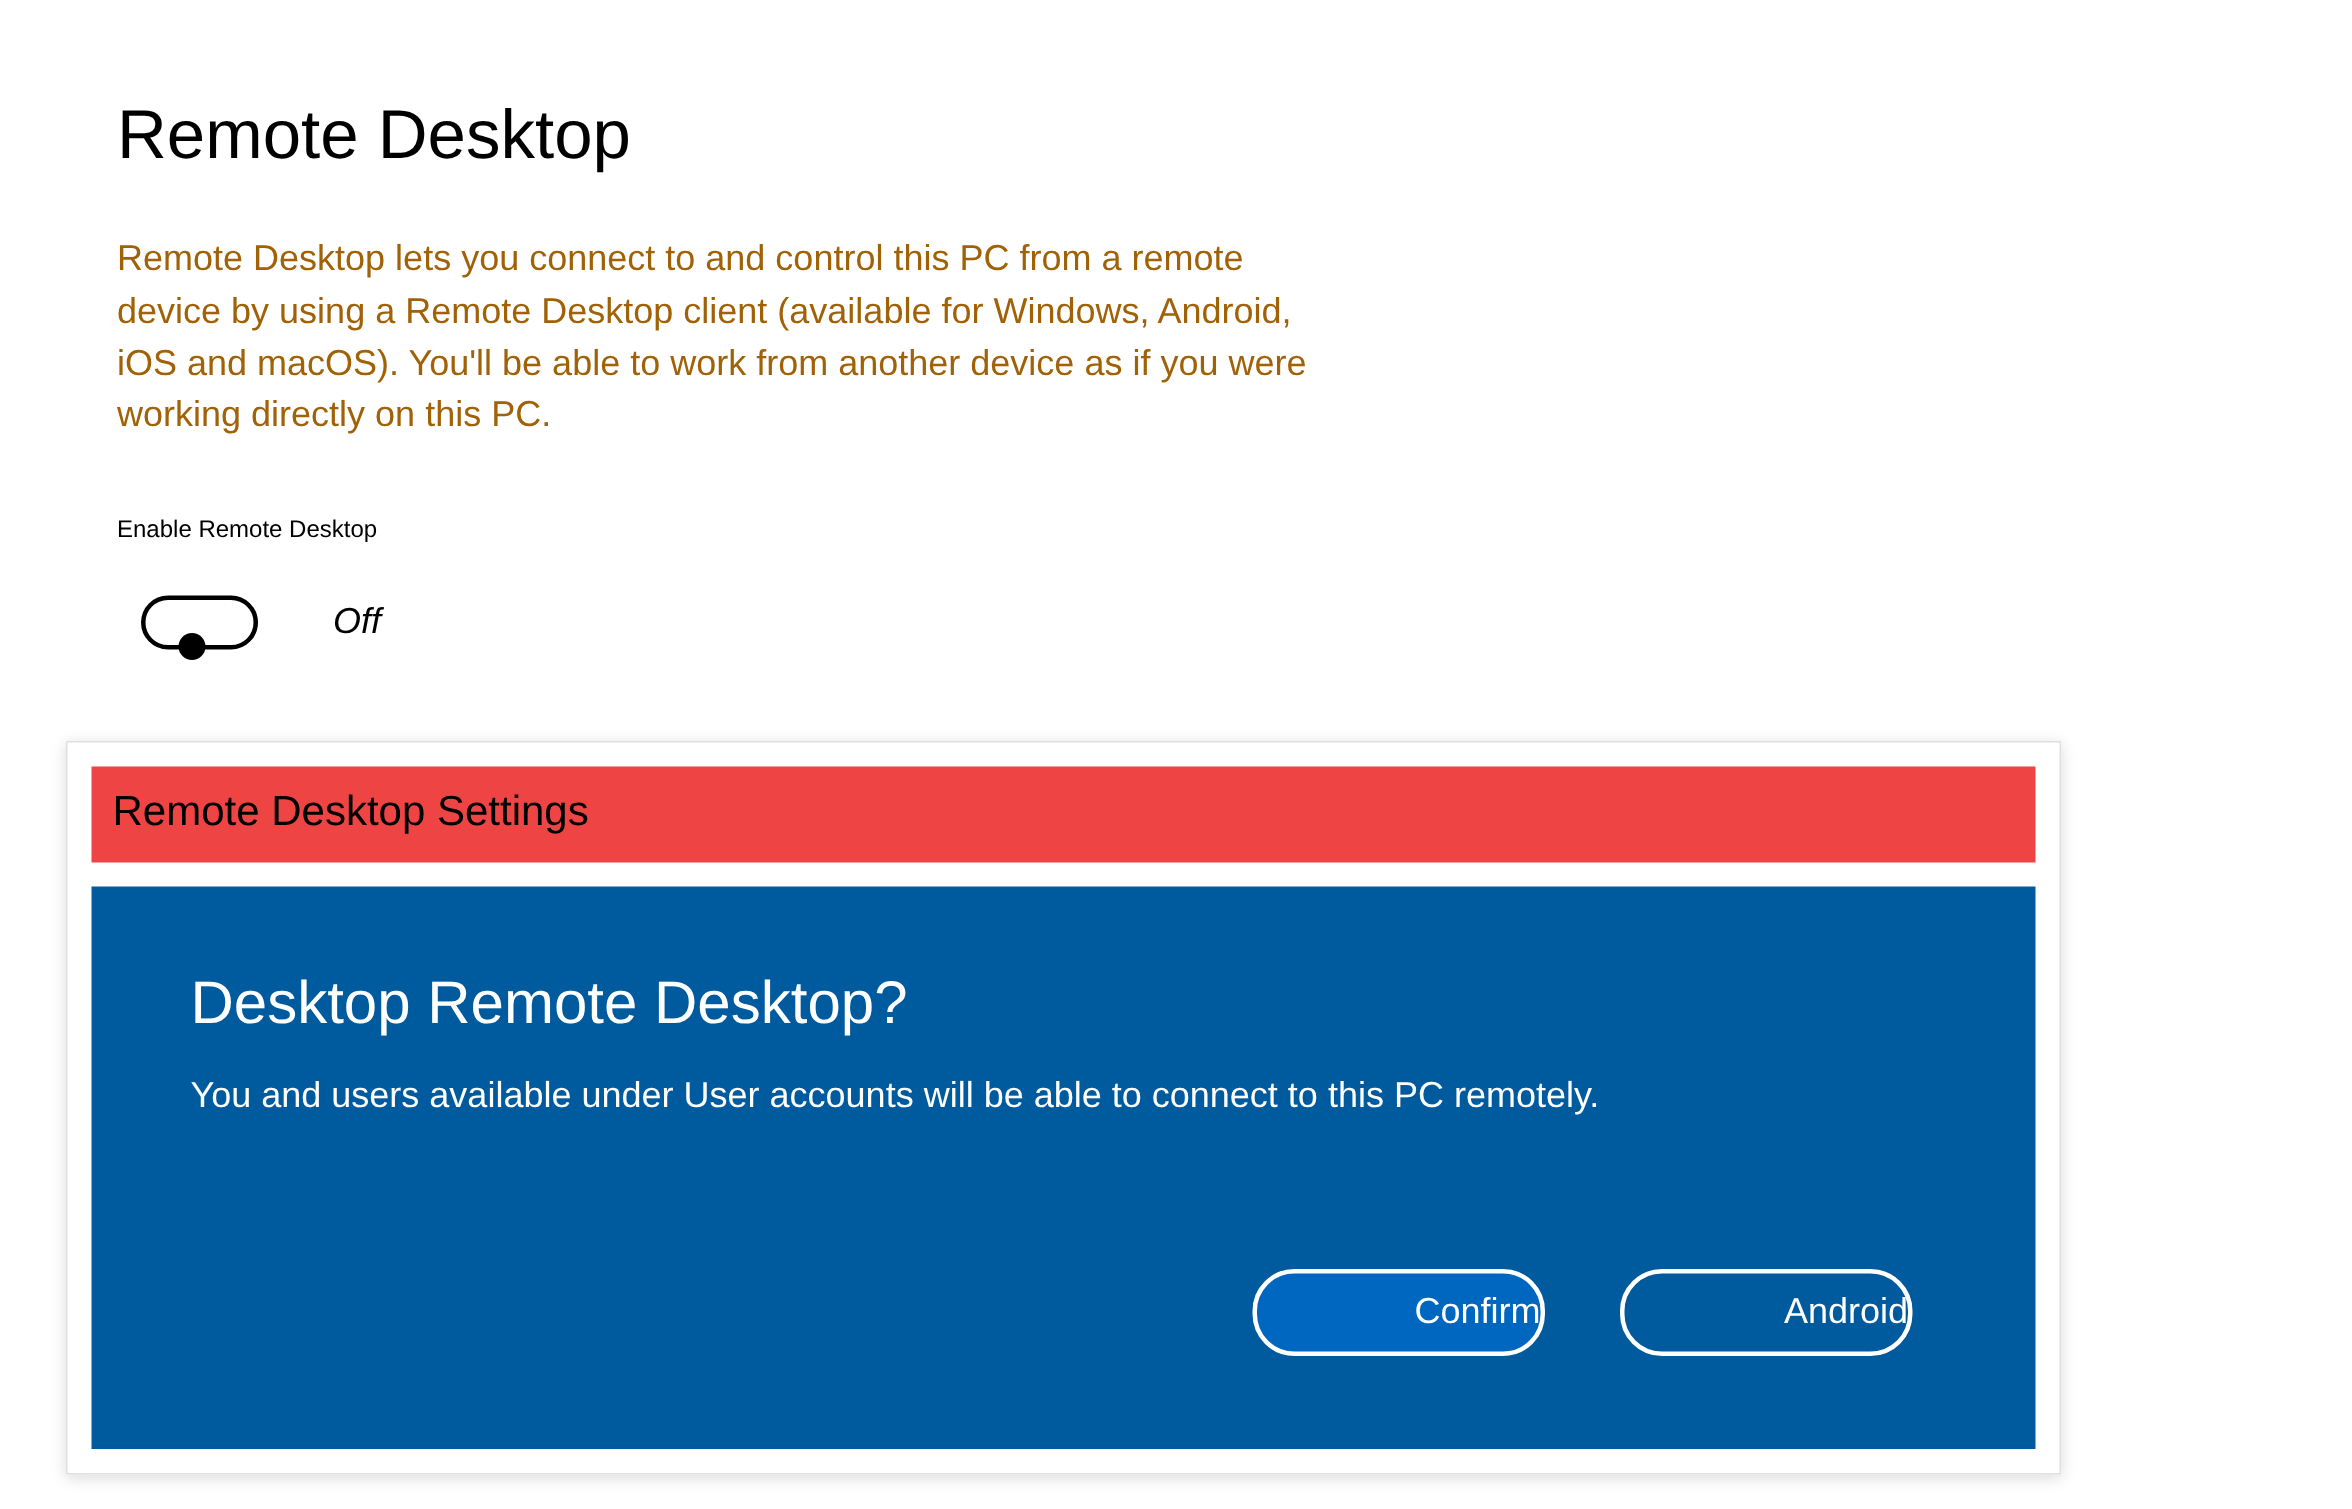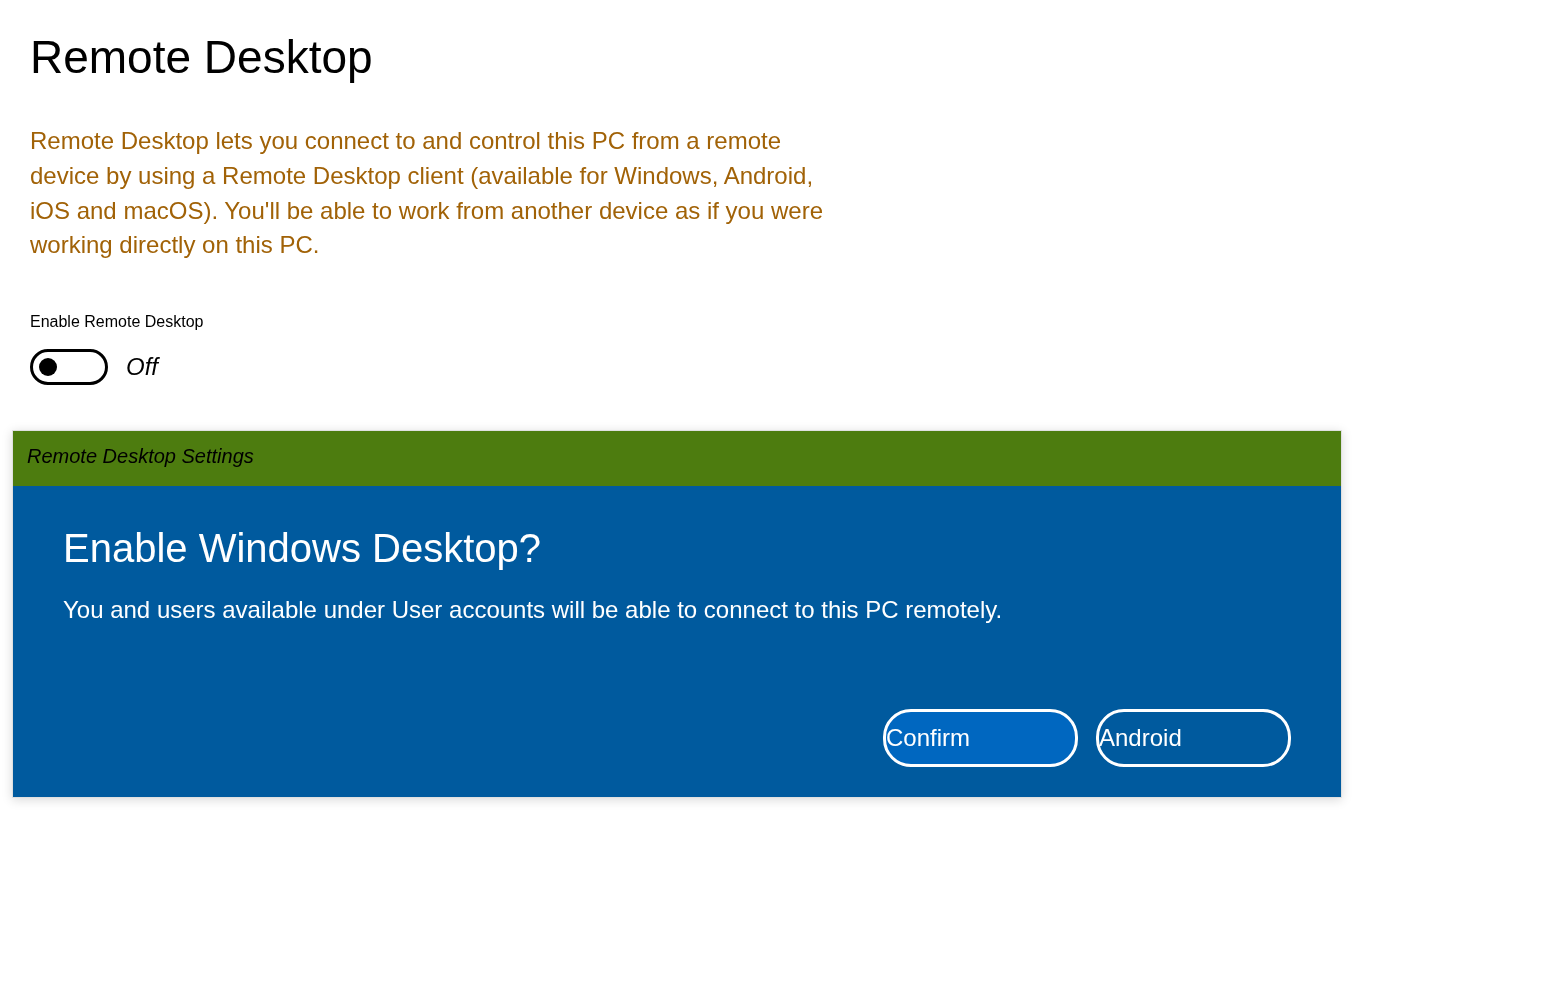--- a/index.html
+++ b/index.html
@@ -1,16 +1,16 @@
 <!DOCTYPE html>
 <html><head>
   <meta charset="utf-8">
   <style>
     * {
-      margin: 0;
+      margin: 16px;
       padding: 0;
       box-sizing: border-box;
     }
     body {
       font-family: "Segoe UI", -apple-system, BlinkMacSystemFont, sans-serif;
       background: #ffffff;
       color: #000000;
       width: 1568px;
       height: 1006px;
       padding: 20px 30px;
@@ -66,26 +66,25 @@
     }
     .dialog-panel {
       border: 1px solid #e0e0e0;
       box-shadow: 0 2px 10px rgba(0,0,0,0.15);
       width: 1330px;
       margin-left: -18px;
       padding: 0;
       background: #ffffff;
     }
     .dialog-titlebar {
-      font-size: 20px;
+      font-size: 28px;
       font-weight: 400;
       padding: 14px 14px 18px 14px;
-      background: #4d7c0f;
+      background: #ef4444;
       color: #000000;
-      font-style: italic;
     }
     .dialog-body {
       background: #005a9e;
       color: #ffffff;
       padding: 40px 50px 30px 50px;
     }
     .dialog-heading {
       font-size: 40px;
       font-weight: 300;
       margin-bottom: 25px;
@@ -99,21 +98,21 @@
       display: flex;
       justify-content: flex-end;
       gap: 18px;
     }
     .btn {
       font-family: inherit;
       font-size: 24px;
       font-weight: 400;
       padding: 12px 0;
       width: 195px;
-      text-align: left;
+      text-align: right;
       cursor: pointer;
       color: #ffffff;
       border-radius: 28px;
     }
     .btn-confirm {
       background: #0067c0;
       border: 3px solid #ffffff;
     }
     .btn-cancel {
       background: #005a9e;
@@ -132,20 +131,20 @@
 <div class="toggle-row">
   <div class="toggle-switch">
     <div class="toggle-knob"></div>
   </div>
   <span class="toggle-state">Off</span>
 </div>
 
 <div class="dialog-panel">
   <div class="dialog-titlebar">Remote Desktop Settings</div>
   <div class="dialog-body">
-    <div class="dialog-heading">Enable Windows Desktop?</div>
+    <div class="dialog-heading">Desktop Remote Desktop?</div>
     <div class="dialog-text">You and users available under User accounts will be able to connect to this PC remotely.</div>
     <div class="dialog-buttons">
       <button class="btn btn-confirm">Confirm</button>
       <button class="btn btn-cancel">Android</button>
     </div>
   </div>
 </div>
 
 </body></html>

